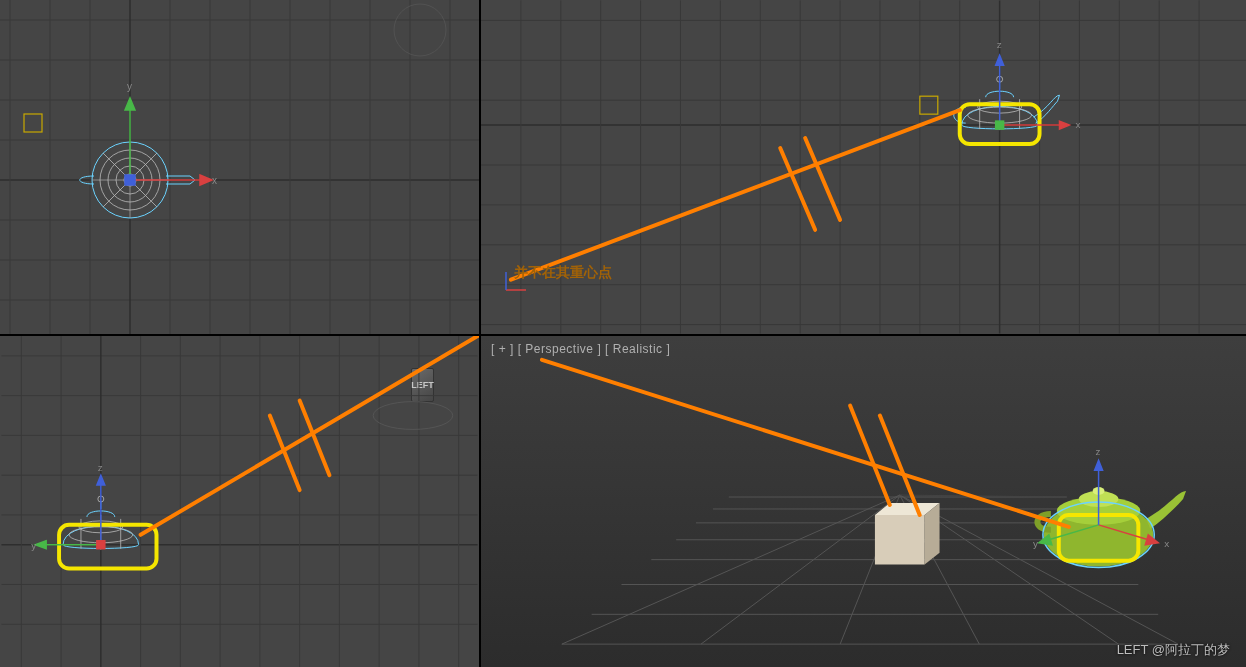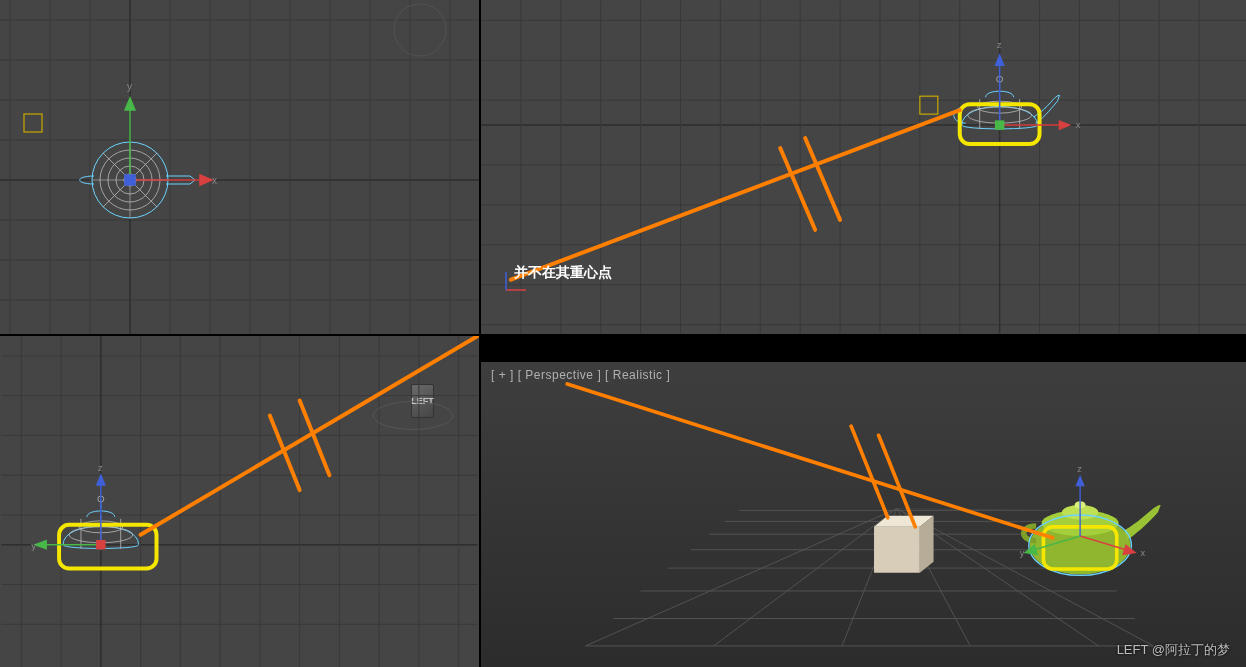--- a/index.html
+++ b/index.html
@@ -68,37 +68,37 @@
   .viewport-label {
     position: absolute;
     top: 6px;
     left: 10px;
     color: #b0b0b0;
     font-size: 12px;
     letter-spacing: 0.5px;
   }
   .anno-text {
     position: absolute;
-    color: #ffffff;
+    color: #a16207;
     font-weight: bold;
     font-size: 14px;
     font-family: "Microsoft YaHei", sans-serif;
     text-align: right;
   }
   .watermark {
     position: absolute;
     bottom: 8px;
     right: 16px;
     color: #bcbcbc;
     font-size: 13px;
     text-shadow: 0 0 3px #000;
   }
   .viewcube-left {
     position: absolute;
-    top: 48px;
+    top: 32px;
     right: 45px;
     width: 23px;
     height: 34px;
     background: linear-gradient(145deg,#6a6a6a,#454545);
     border: 1px solid #333;
     display: flex;
     align-items: center;
     justify-content: center;
     color: #c7c7c7;
     font-size: 9px;
@@ -295,21 +295,21 @@
       <polygon class="gizmo-y" points="-55,-4 -66,0 -55,4"></polygon>
       <line class="gizmo-z" x1="0" y1="0" x2="0" y2="-60"></line>
       <polygon class="gizmo-z" points="-4,-60 0,-70 4,-60"></polygon>
       <rect class="gizmo-x" x="-4" y="-4" width="8" height="8" fill="none"></rect>
     </g>
     <text class="axis-label" x="30" y="214">y</text>
     <text class="axis-label" x="97" y="136">z</text>
   </svg>
 </div>
 
-<div class="viewport" style="background:linear-gradient(#3e3e3e,#2c2c2c);margin-top:26px;">
+<div class="viewport" style="background:linear-gradient(#3e3e3e,#2c2c2c);">
   <div class="viewport-label">[ + ] [ Perspective ] [ Realistic ]</div>
   <svg viewBox="0 0 767 333">
 
     <g stroke="#555" stroke-width="1">
       <line x1="80" y1="310" x2="700" y2="310"></line>
       <line x1="110" y1="280" x2="680" y2="280"></line>
       <line x1="140" y1="250" x2="660" y2="250"></line>
       <line x1="170" y1="225" x2="640" y2="225"></line>
       <line x1="195" y1="205" x2="625" y2="205"></line>
       <line x1="215" y1="188" x2="612" y2="188"></line>

